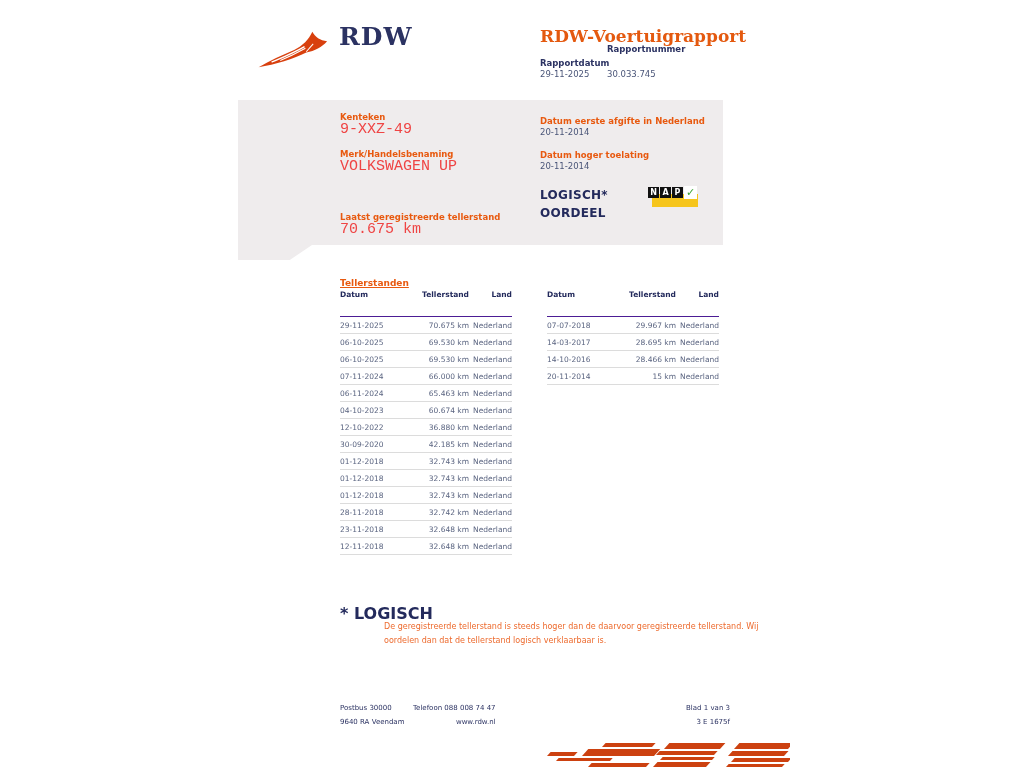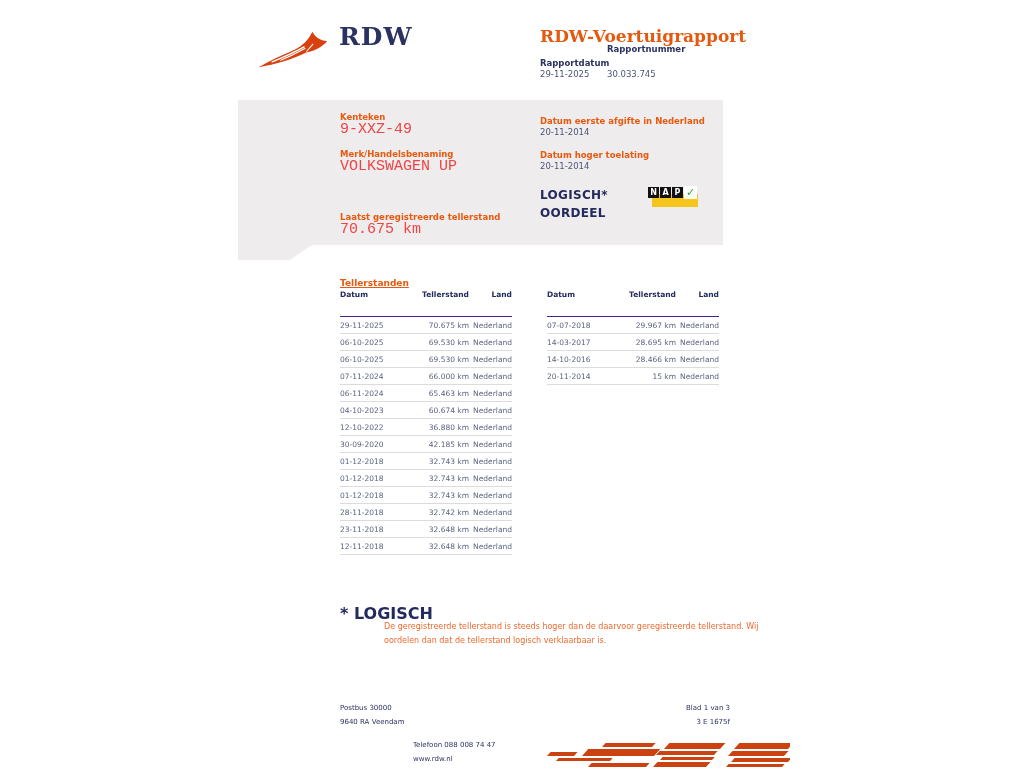--- a/index.html
+++ b/index.html
@@ -63,21 +63,21 @@
   .table-left{left:340px;top:290px;}
   .table-right{left:547px;top:290px;}
   
   .verdict-title{left:340px;top:604px;font-size:16px;font-weight:700;color:#232a5c;}
   .verdict-text{
     left:340px;top:620px;width:392px;font-size:8px;line-height:14px;color:#ed6a2d;margin-left:44px;
   }
   
   .footer{font-size:7px;line-height:14px;color:#2b3262;}
   .footer-col1{left:340px;top:701px;}
-  .footer-col2{left:413px;top:738px;}
+  .footer-col2{left:413px;top:701px;text-align:right;}
   .footer-col3{left:630px;top:701px;width:100px;text-align:right;}
   
   .wing{left:256px;top:29px;width:78px;height:42px;}
   .speed-graphic{left:542px;top:743px;width:248px;height:25px;}
 </style>
 </head>
 <body>
 
 <div class="page">
 

